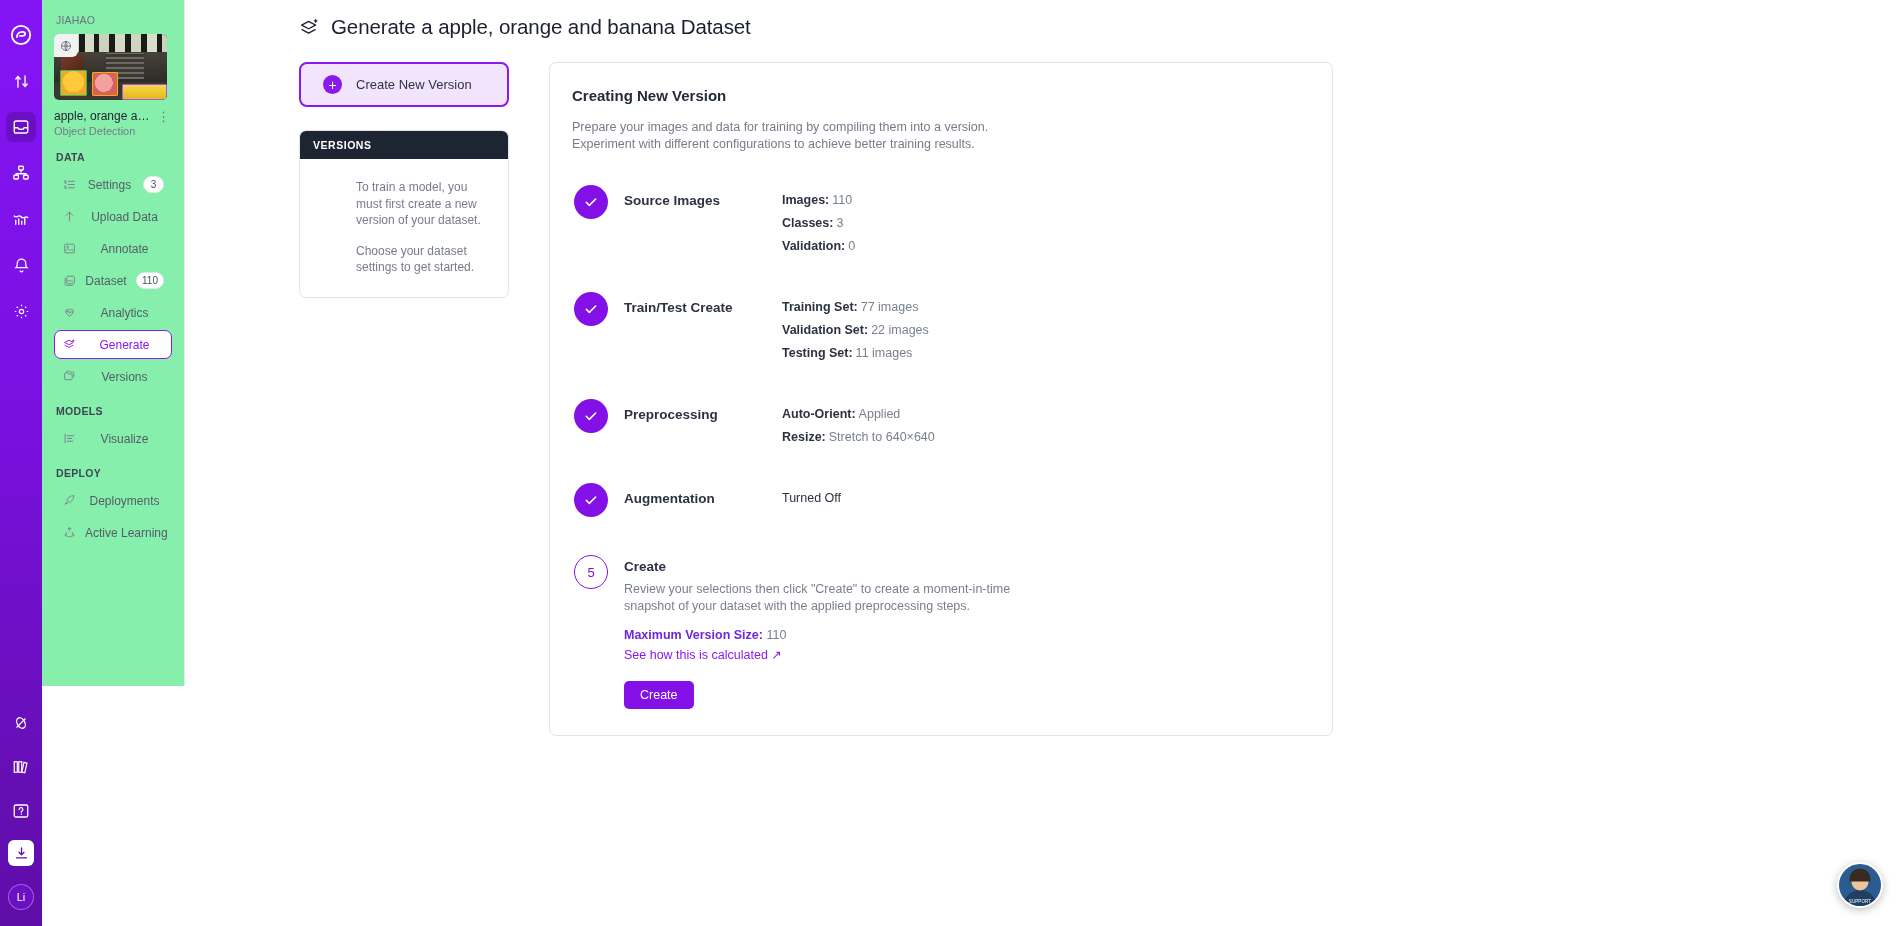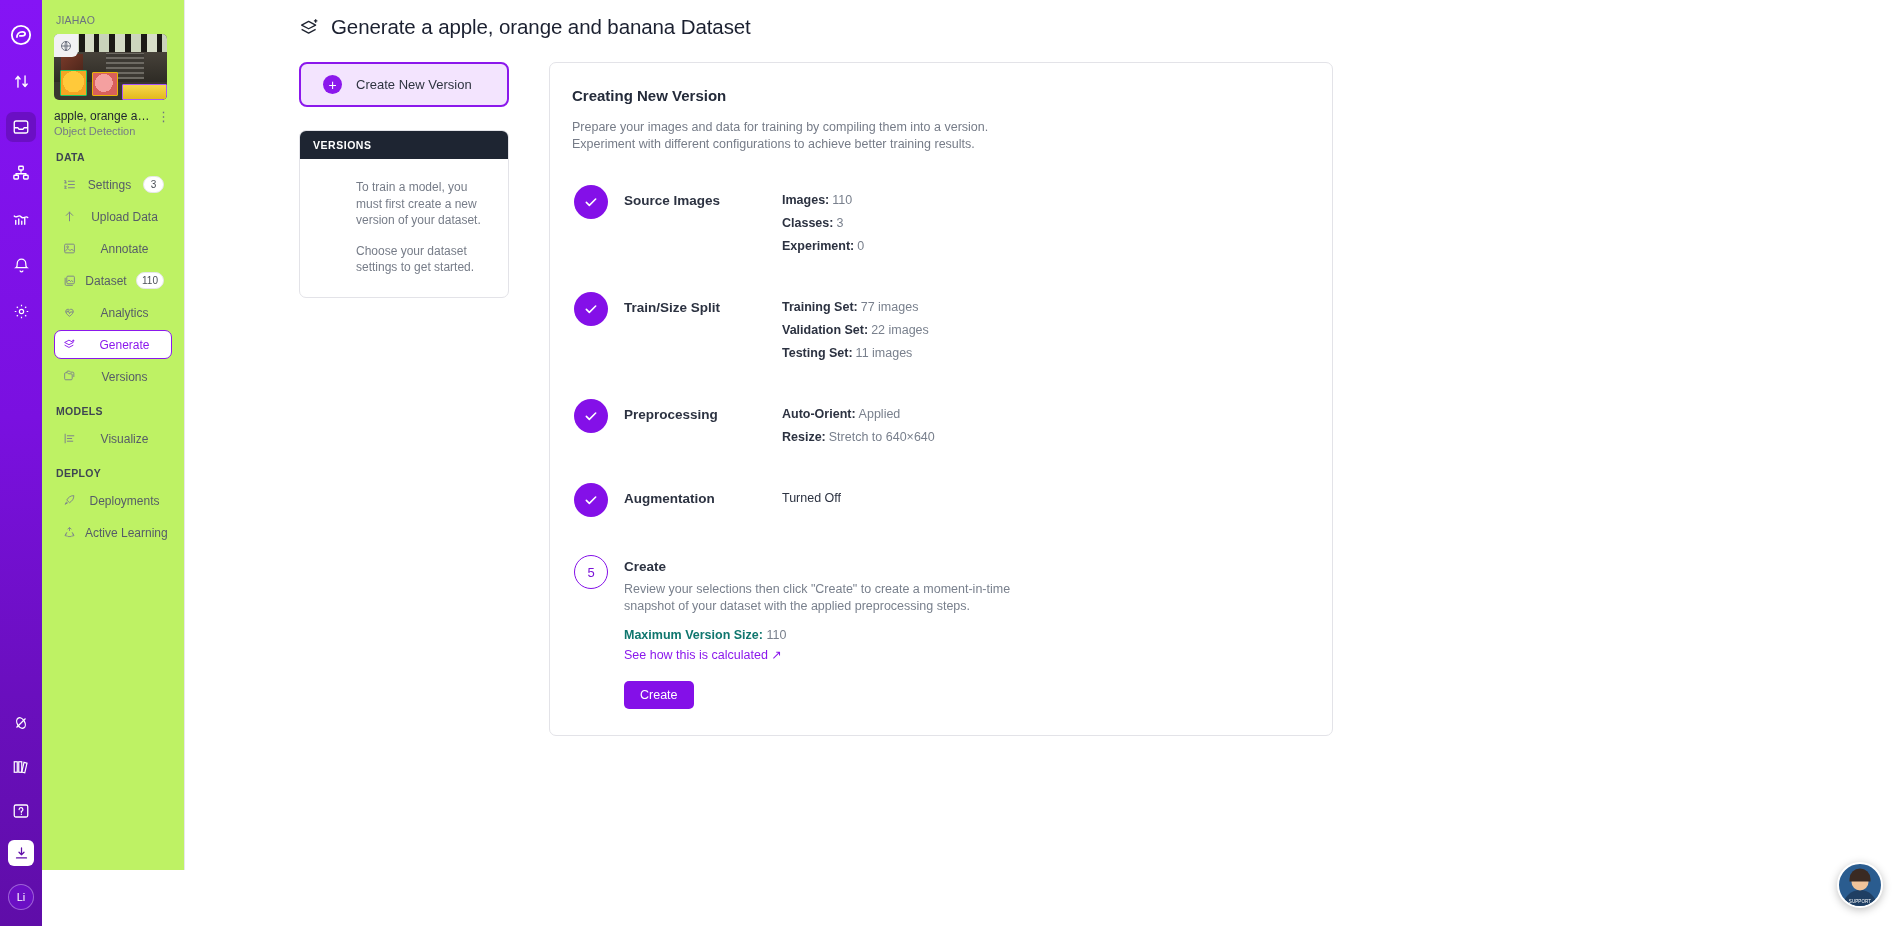--- a/index.html
+++ b/index.html
@@ -35,22 +35,22 @@
     cursor: pointer;
   }
   .rail-dl {
     width: 26px; height: 26px; border-radius: 6px; background: #ffffff;
     display:flex; align-items:center; justify-content:center;
     color:#5f0da8; margin-bottom: 18px; cursor: pointer;
   }
 
   
   .sidebar {
-    width: 143px; flex: 0 0 143px; height: 870px;
-    background: #bef264; border-right: 1px solid #e7e7ea;
+    width: 143px; flex: 0 0 143px; height: 686px;
+    background: #86efac; border-right: 1px solid #e7e7ea;
     padding: 14px 12px 0 12px;
     font-size: 11.5px; color: #4a4f57;
     overflow: hidden;
   }
   .org-name {
     font-size: 10.5px; color: #6b7280; letter-spacing: .02em;
     margin-bottom: 8px; padding-left: 2px;
   }
   .thumb-wrap { position: relative; width: 113px; height: 66px; margin-bottom: 9px; }
   .thumb {
@@ -187,21 +187,21 @@
   }
   .step-body { flex: 1 1 auto; padding-top: 8px; }
   .kv { font-size: 12.5px; color: #79808d; margin-bottom: 8px; line-height: 1.2; }
   .kv:last-child { margin-bottom: 0; }
   .kv b { color: #2c3241; font-weight: 700; margin-right: 3px; }
   .plain-val { font-size: 12.5px; color: #2c3241; font-weight: 400; }
   .create-block { padding-top: 4px; }
   .create-head { font-size: 13.5px; font-weight: 700; color: #2c3241; margin-bottom: 7px; }
   .create-desc { font-size: 12.5px; color: #79808d; line-height: 1.35; max-width: 400px; margin-bottom: 13px; }
   .maxsize { font-size: 12.5px; color: #79808d; margin-bottom: 3px; }
-  .maxsize b { color: #0f766e; font-weight: 700; }
+  .maxsize b { color: #6d28d9; font-weight: 700; }
   .calc-link { font-size: 12.5px; color: #8b18ec; cursor: pointer; display: inline-block; margin-bottom: 19px; }
   .create-btn {
     height: 28px; padding: 0 16px; border-radius: 5px; border: none;
     background: #8410e8; color: #ffffff; font-size: 12.5px; cursor: pointer;
     font-family: "Liberation Sans", sans-serif;
   }
 
   
   .help-bubble {
     position: absolute; right: 18px; bottom: 18px;
@@ -484,33 +484,33 @@
               <div class="circle-done">
                 <svg width="16" height="16" viewBox="0 0 24 24" fill="none" stroke="#fff" stroke-width="2.4" stroke-linecap="round" stroke-linejoin="round">
                     <path d="M5 12.5l4.5 4.5L19 7.5"></path>
                   </svg>
               </div>
             </div>
             <div class="step-name">Source Images</div>
             <div class="step-body">
               <div class="kv"><b>Images:</b><span>110</span></div>
               <div class="kv"><b>Classes:</b><span>3</span></div>
-              <div class="kv"><b>Experiment:</b><span>0</span></div>
+              <div class="kv"><b>Validation:</b><span>0</span></div>
             </div>
           </div>
 
           <div class="step">
             <div class="step-marker">
               <div class="circle-done">
                 <svg width="16" height="16" viewBox="0 0 24 24" fill="none" stroke="#fff" stroke-width="2.4" stroke-linecap="round" stroke-linejoin="round">
                     <path d="M5 12.5l4.5 4.5L19 7.5"></path>
                   </svg>
               </div>
             </div>
-            <div class="step-name">Train/Size Split</div>
+            <div class="step-name">Train/Test Create</div>
             <div class="step-body">
               <div class="kv"><b>Training Set:</b><span>77 images</span></div>
               <div class="kv"><b>Validation Set:</b><span>22 images</span></div>
               <div class="kv"><b>Testing Set:</b><span>11 images</span></div>
             </div>
           </div>
 
           <div class="step">
             <div class="step-marker">
               <div class="circle-done">

